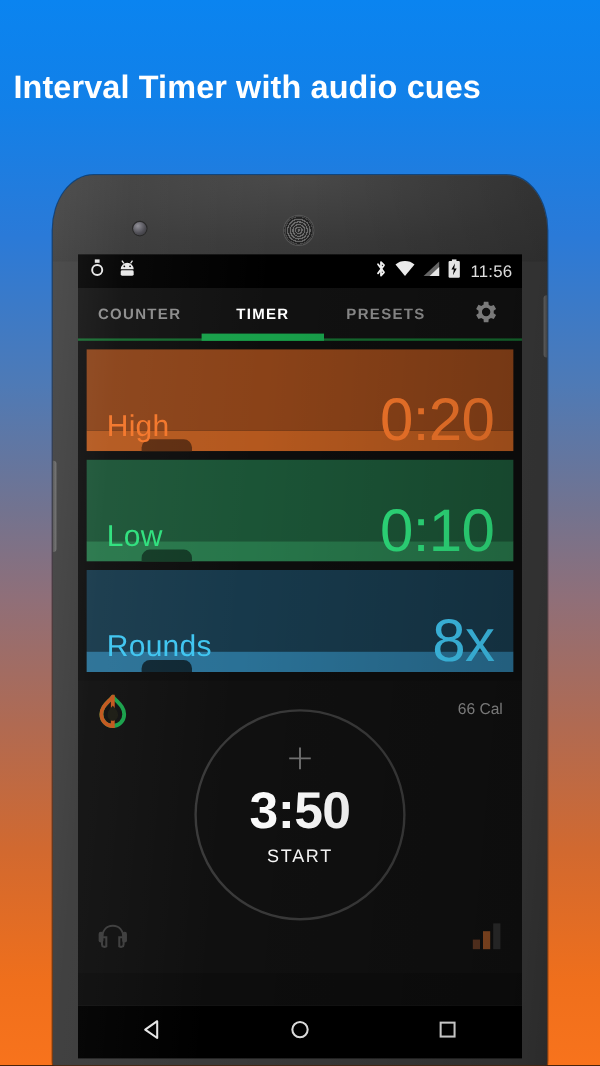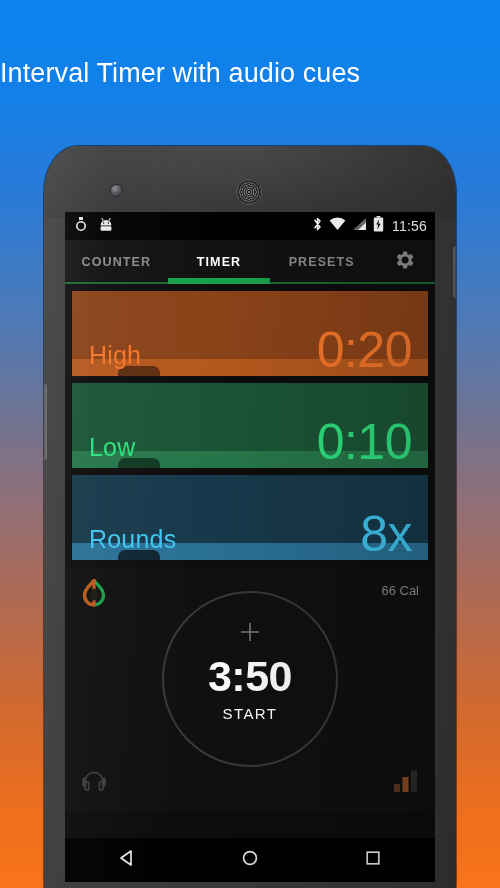--- a/index.html
+++ b/index.html
@@ -32,23 +32,24 @@
         #ef6f1c 92%,
         #f8731c 100%);
     overflow: hidden;
   }
 
   #promo-title {
     position: absolute;
     top: 56px;
     left: 0;
     width: 412px;
+    text-align: center;
     color: #ffffff;
     font-size: 27px;
-    font-weight: 400;
+    font-weight: 700;
     letter-spacing: 0.1px;
     line-height: 34px;
   }
 
   
   #phone {
     position: absolute;
     left: 44px;
     top: 146px;
     width: 412px;

